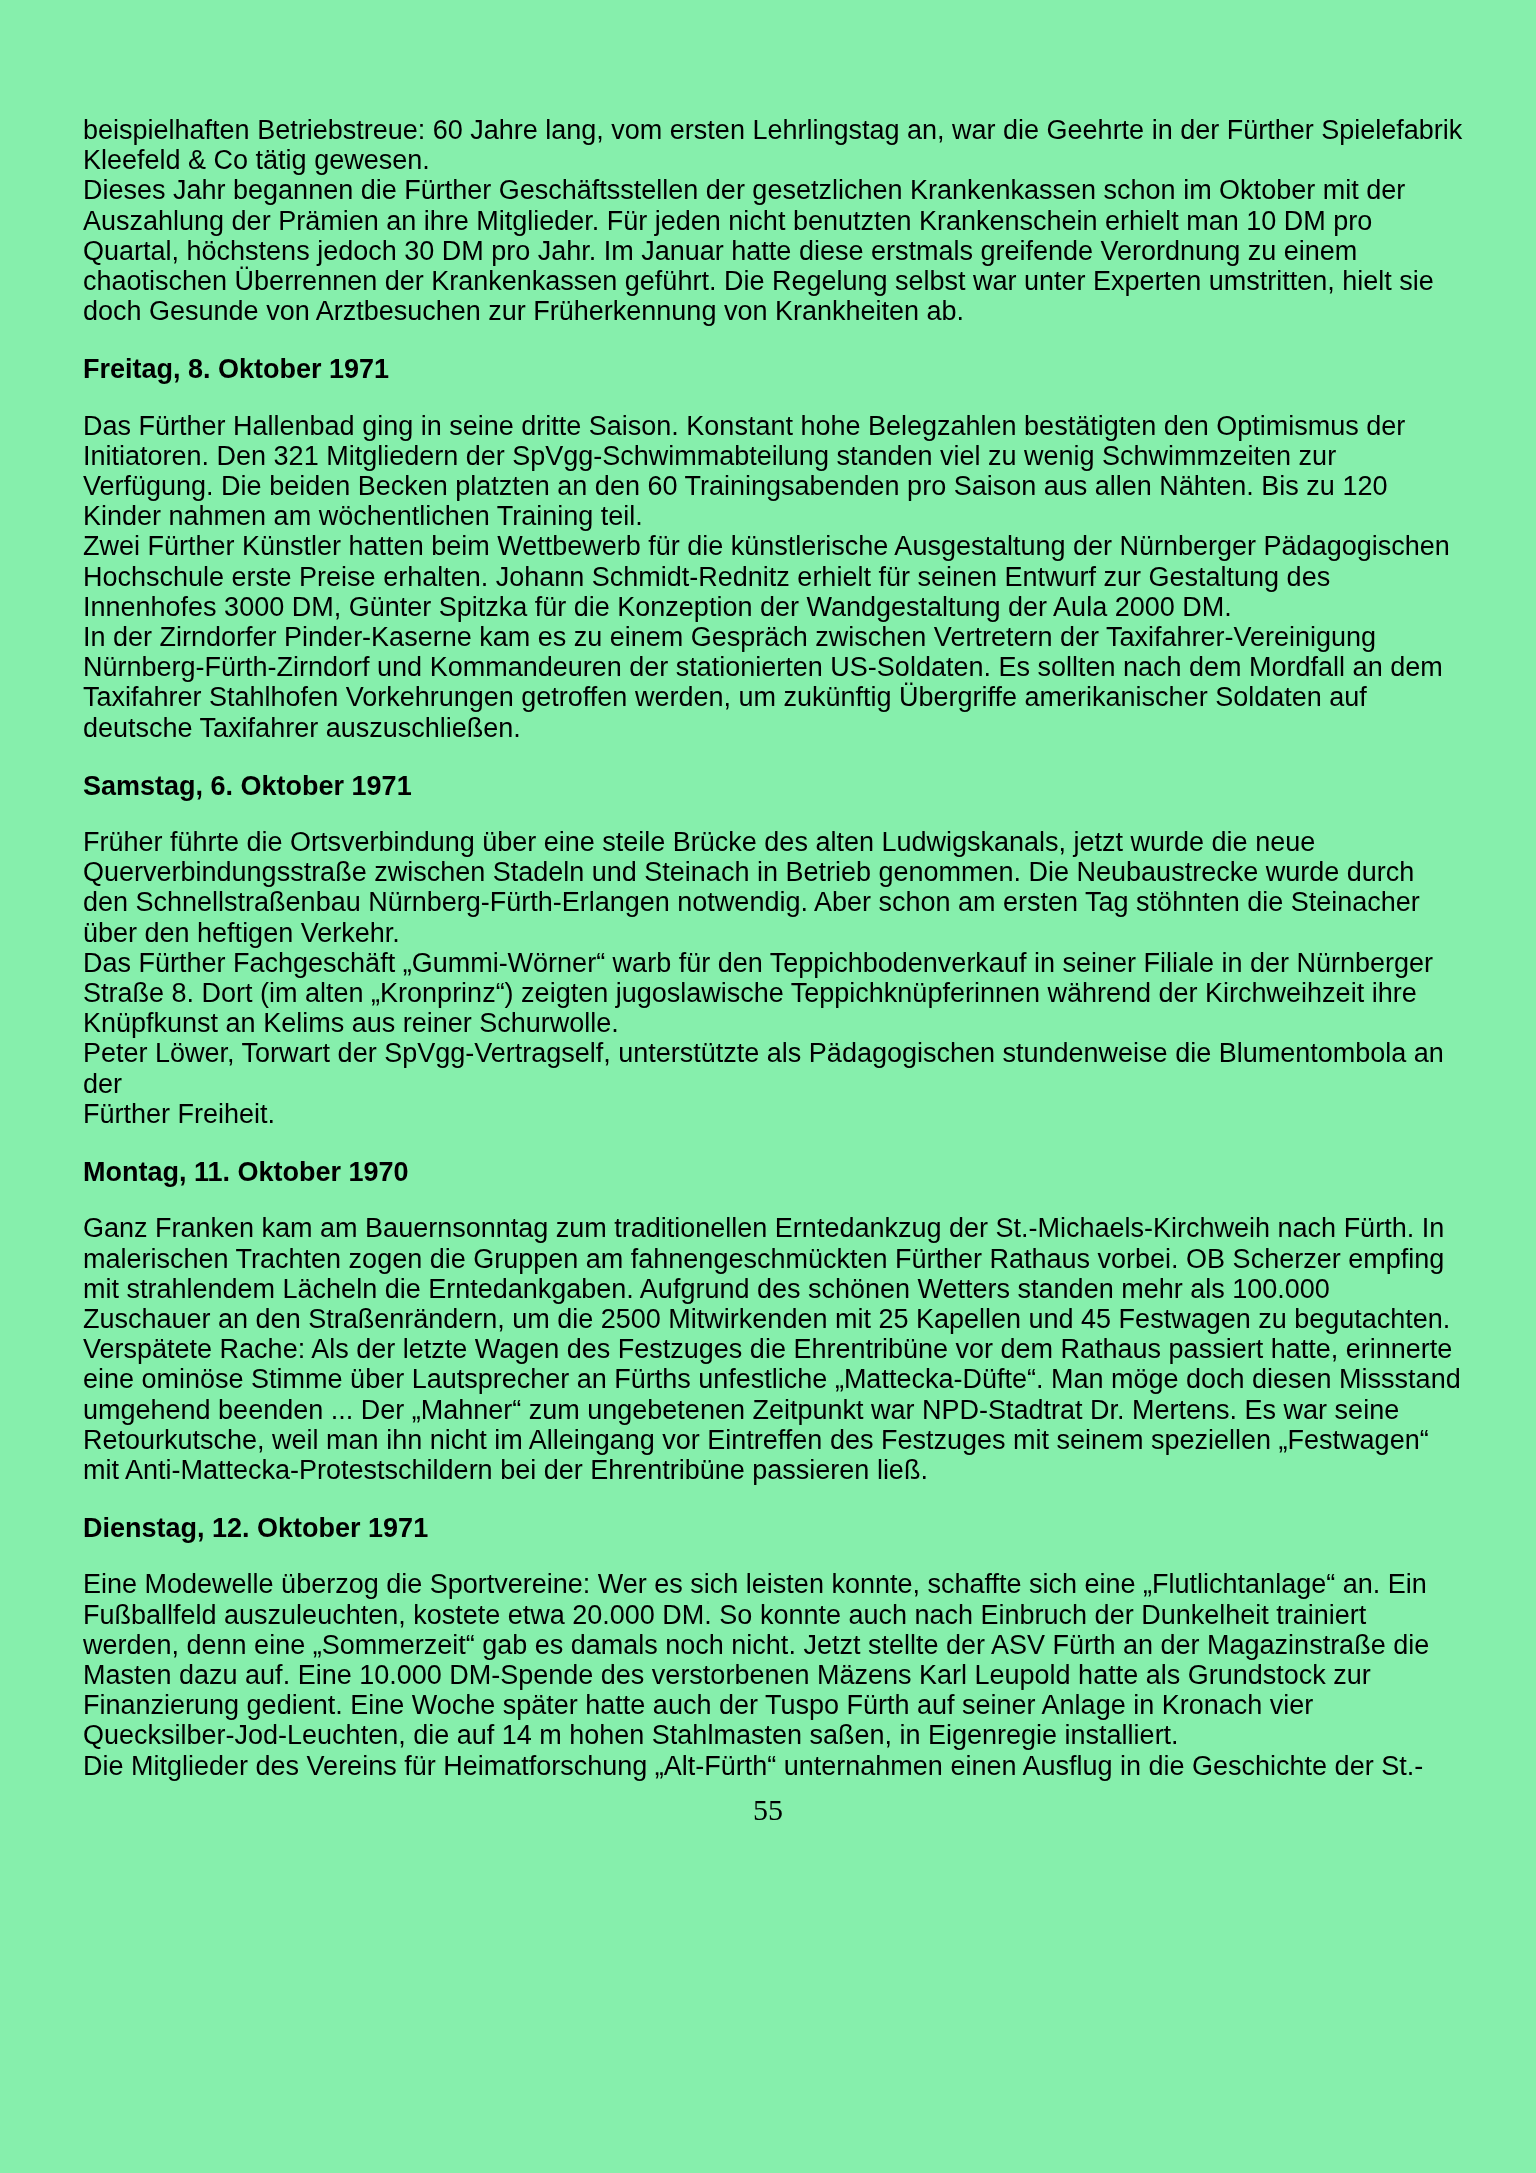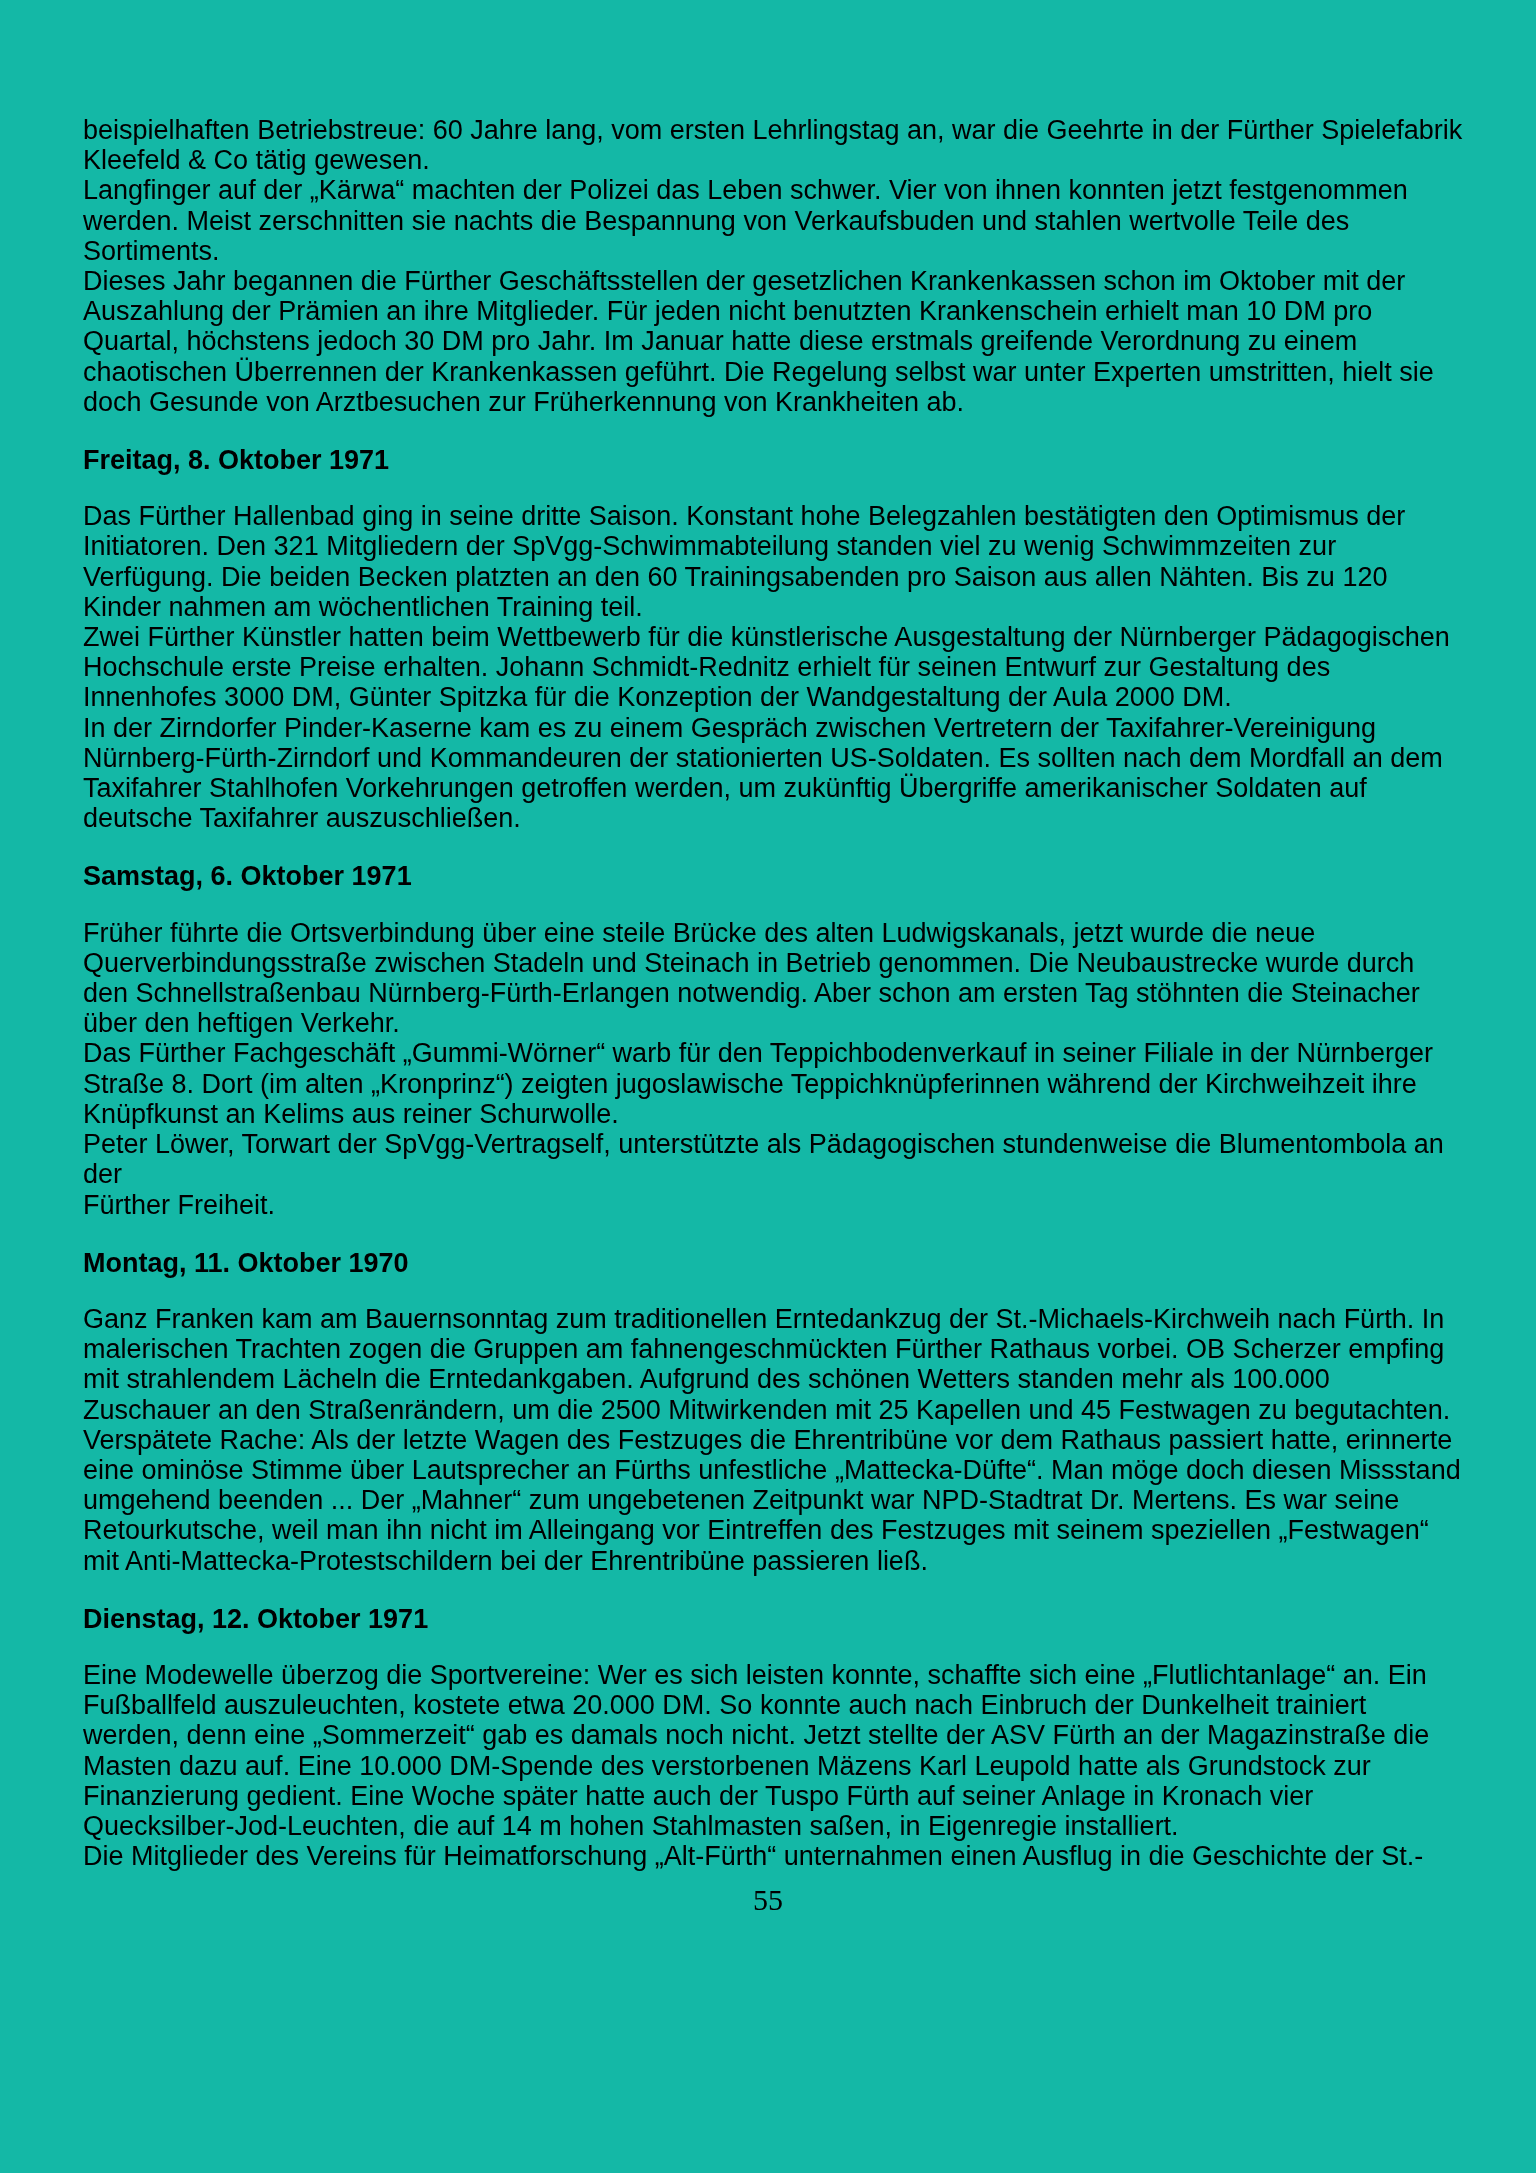--- a/index.html
+++ b/index.html
@@ -1,20 +1,20 @@
 <!DOCTYPE html>
 <html><head>
 <meta charset="utf-8">
 <style>
   html, body { margin: 0; padding: 0; background: #ffffff; }
   .page {
     position: relative;
     width: 1536px;
     height: 2173px;
-    background: #14b8a6;
+    background: #86efac;
     box-sizing: border-box;
     padding: 115px 56px 0 83px;
     font-family: "Liberation Sans", sans-serif;
     color: #000000;
     overflow: hidden;
   }
   .para {
     margin: 0;
     font-size: 27px;
     line-height: 30.2px;
@@ -36,23 +36,20 @@
     line-height: 34px;
     color: #000000;
   }
 </style>
 </head>
 <body>
 
 <div class="page">
   <p class="para">beispielhaften Betriebstreue: 60 Jahre lang, vom ersten Lehrlingstag an, war die Geehrte in der Fürther Spielefabrik
 Kleefeld &amp; Co tätig gewesen.</p>
-  <p class="para">Langfinger auf der „Kärwa“ machten der Polizei das Leben schwer. Vier von ihnen konnten jetzt festgenommen
-werden. Meist zerschnitten sie nachts die Bespannung von Verkaufsbuden und stahlen wertvolle Teile des
-Sortiments.</p>
   <p class="para">Dieses Jahr begannen die Fürther Geschäftsstellen der gesetzlichen Krankenkassen schon im Oktober mit der
 Auszahlung der Prämien an ihre Mitglieder. Für jeden nicht benutzten Krankenschein erhielt man 10 DM pro
 Quartal, höchstens jedoch 30 DM pro Jahr. Im Januar hatte diese erstmals greifende Verordnung zu einem
 chaotischen Überrennen der Krankenkassen geführt. Die Regelung selbst war unter Experten umstritten, hielt sie
 doch Gesunde von Arztbesuchen zur Früherkennung von Krankheiten ab.</p>
   <h2 class="heading">Freitag, 8. Oktober 1971</h2>
   <p class="para">Das Fürther Hallenbad ging in seine dritte Saison. Konstant hohe Belegzahlen bestätigten den Optimismus der
 Initiatoren. Den 321 Mitgliedern der SpVgg-Schwimmabteilung standen viel zu wenig Schwimmzeiten zur
 Verfügung. Die beiden Becken platzten an den 60 Trainingsabenden pro Saison aus allen Nähten. Bis zu 120
 Kinder nahmen am wöchentlichen Training teil.</p>

